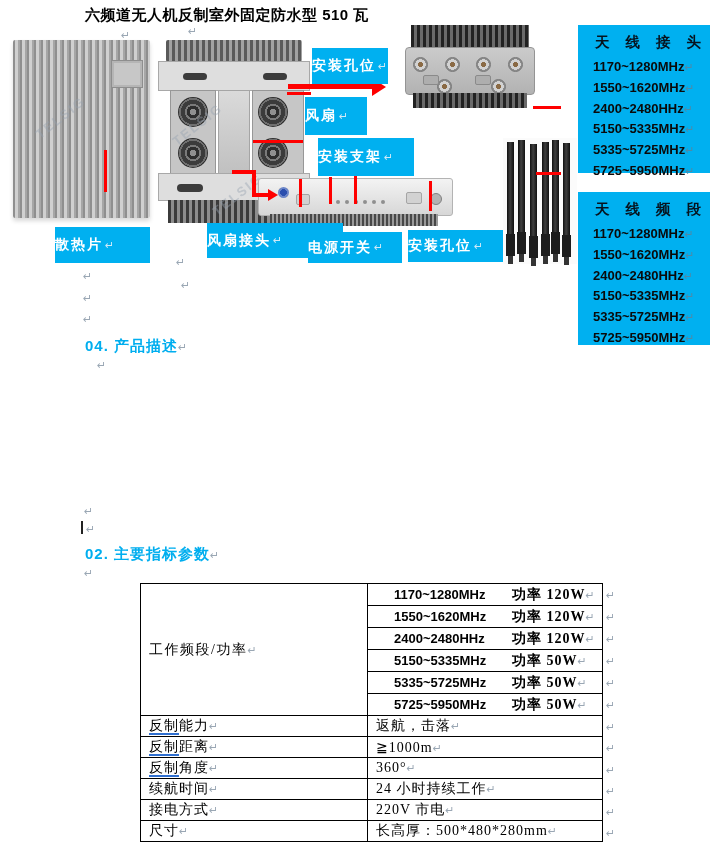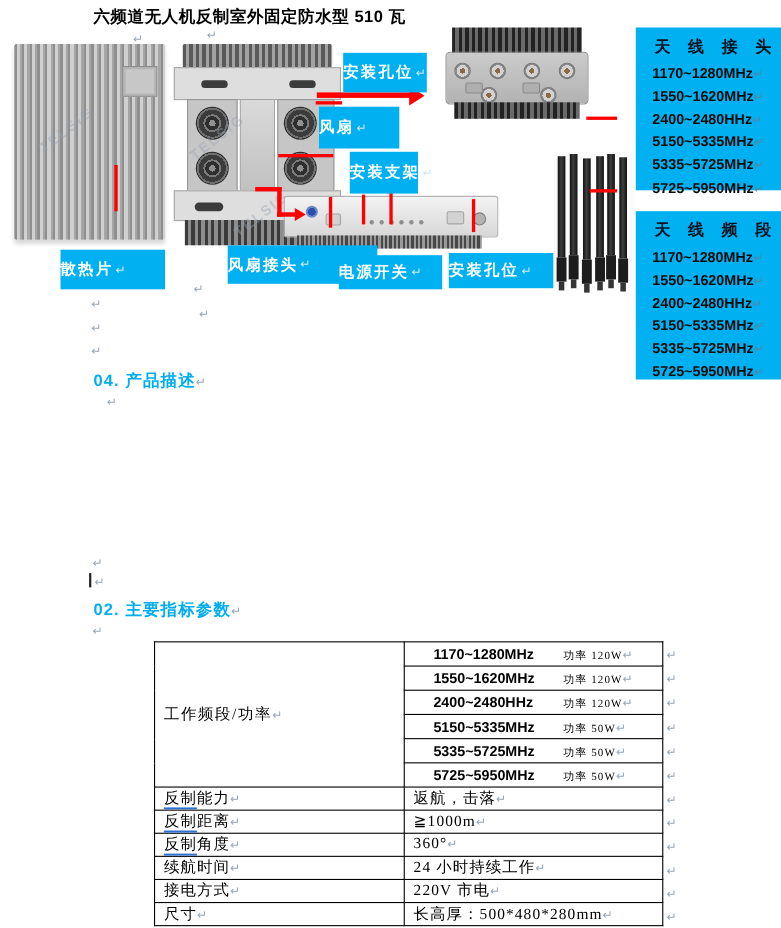--- a/index.html
+++ b/index.html
@@ -26,21 +26,21 @@
         line-height:21.7px;letter-spacing:5.2px;text-align:justify;color:#111;}
   .grammar-underline{border-bottom:2px solid #2f6fd0;}
   
   table.spec{position:absolute;left:140px;top:583px;border-collapse:collapse;table-layout:fixed;
              font-family:"Liberation Serif",serif;}
   table.spec td{border:1px solid #000;padding:0 0 0 8px;vertical-align:middle;overflow:hidden;white-space:nowrap;}
   td.group-label{font-size:14px;letter-spacing:1.5px;}
   tr.freq-row td.freq-cell{height:21px;}
   .band{display:inline-block;width:118px;margin-left:18px;font-family:"Liberation Sans",sans-serif;
         font-weight:700;font-size:13px;}
-  .power{font-size:10px;letter-spacing:1px;}
+  .power{font-size:14px;letter-spacing:1px;font-weight:bold;}
   tr.spec-row td{height:20px;font-size:14px;letter-spacing:1px;}
   .tbl-marks{position:absolute;left:606px;top:585px;display:flex;flex-direction:column;}
   .tbl-marks .pilcrow{height:22px;line-height:22px;}
   .tbl-marks .pilcrow:nth-child(n+7){height:21.3px;line-height:21.3px;}
   
   .photo{position:absolute;}
   .watermark{position:absolute;color:rgba(150,162,176,.42);font-size:13px;letter-spacing:2px;
              transform:rotate(-38deg);font-weight:700;pointer-events:none;}
   
   .heatsink-photo{left:13px;top:40px;width:137px;height:178px;
@@ -182,25 +182,25 @@
   <div class="red" style="left:329px;top:177px;width:3px;height:27px"></div>
   <div class="red" style="left:354px;top:175px;width:3px;height:29px"></div>
   <div class="red" style="left:429px;top:181px;width:3px;height:30px"></div>
   <div class="red" style="left:533px;top:106px;width:28px;height:3px"></div>
   <div class="red" style="left:536px;top:172px;width:25px;height:3px"></div>
 
   <div class="callout" style="left:312px;top:48px;width:76px;height:36px">
     <span>安装孔位</span>
       <span class="pilcrow">↵</span>
   </div>
-  <div class="callout" style="left:290px;top:97px;width:73px;height:38px">
+  <div class="callout" style="left:305px;top:97px;width:62px;height:38px">
     <span>风扇</span>
       <span class="pilcrow">↵</span>
   </div>
-  <div class="callout" style="left:318px;top:138px;width:62px;height:38px">
+  <div class="callout" style="left:318px;top:138px;width:96px;height:38px">
     <span>安装支架</span>
       <span class="pilcrow">↵</span>
   </div>
   <div class="callout" style="left:55px;top:227px;width:95px;height:36px">
     <span>散热片</span>
       <span class="pilcrow">↵</span>
   </div>
   <div class="callout" style="left:207px;top:223px;width:136px;height:35px">
     <span>风扇接头</span>
       <span class="pilcrow">↵</span>

